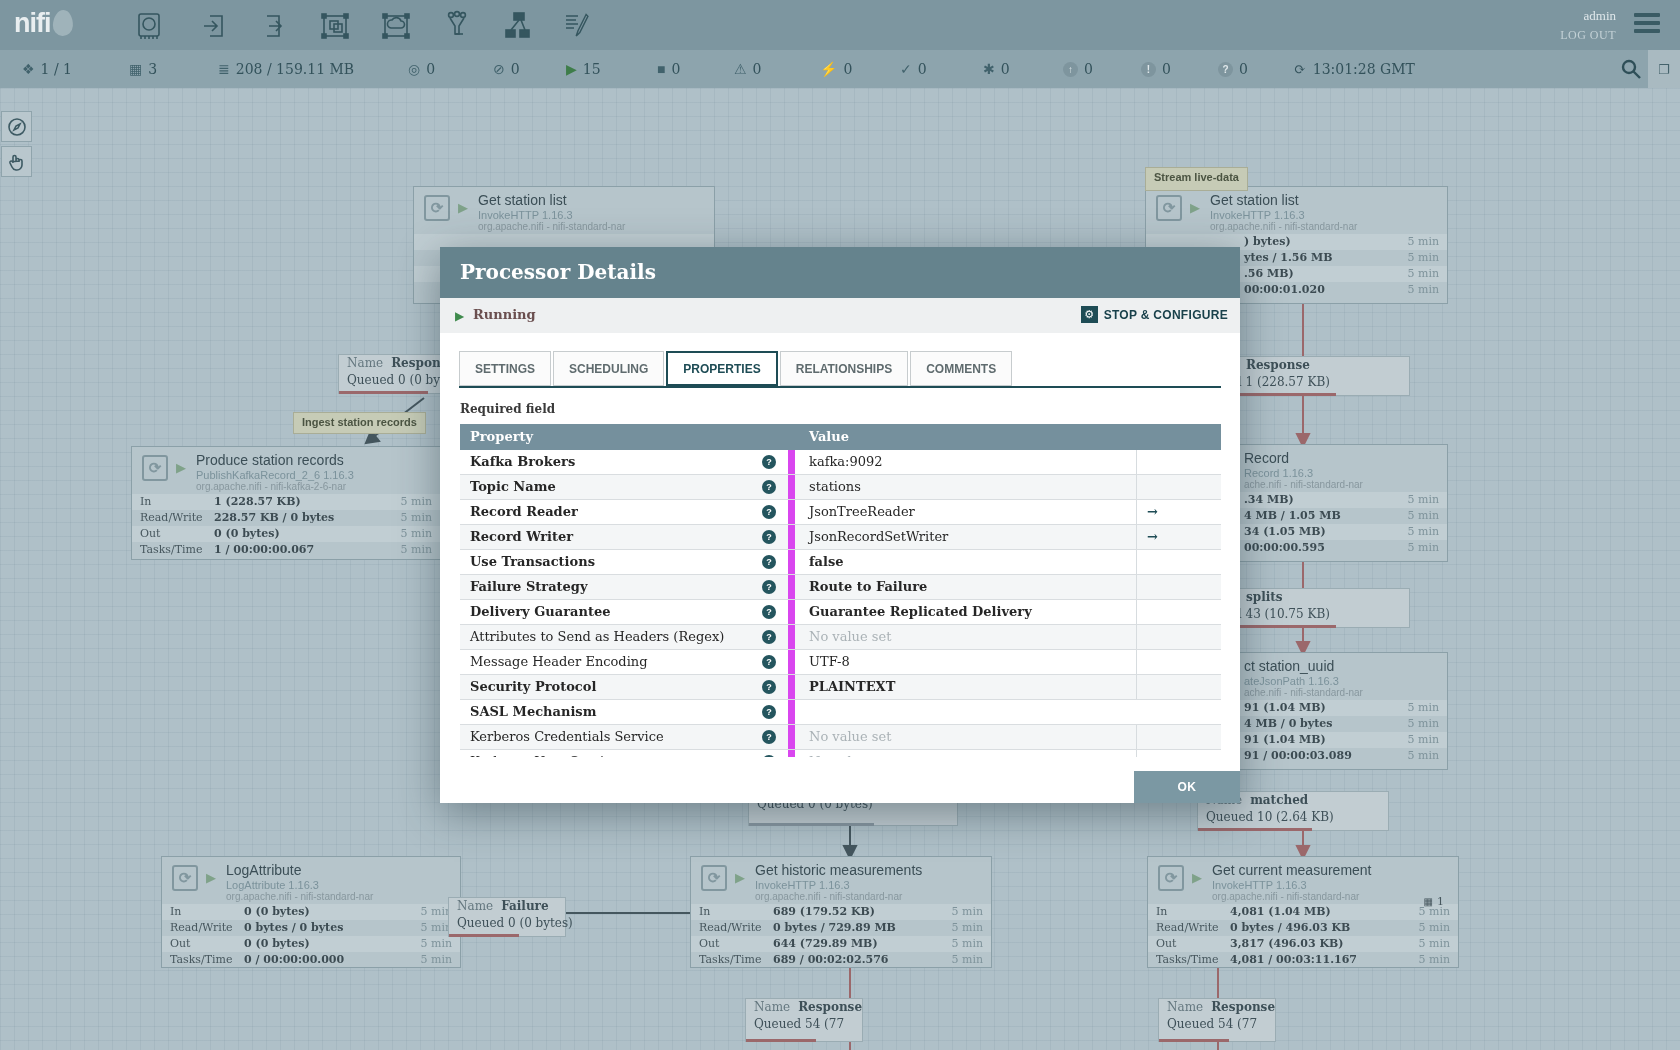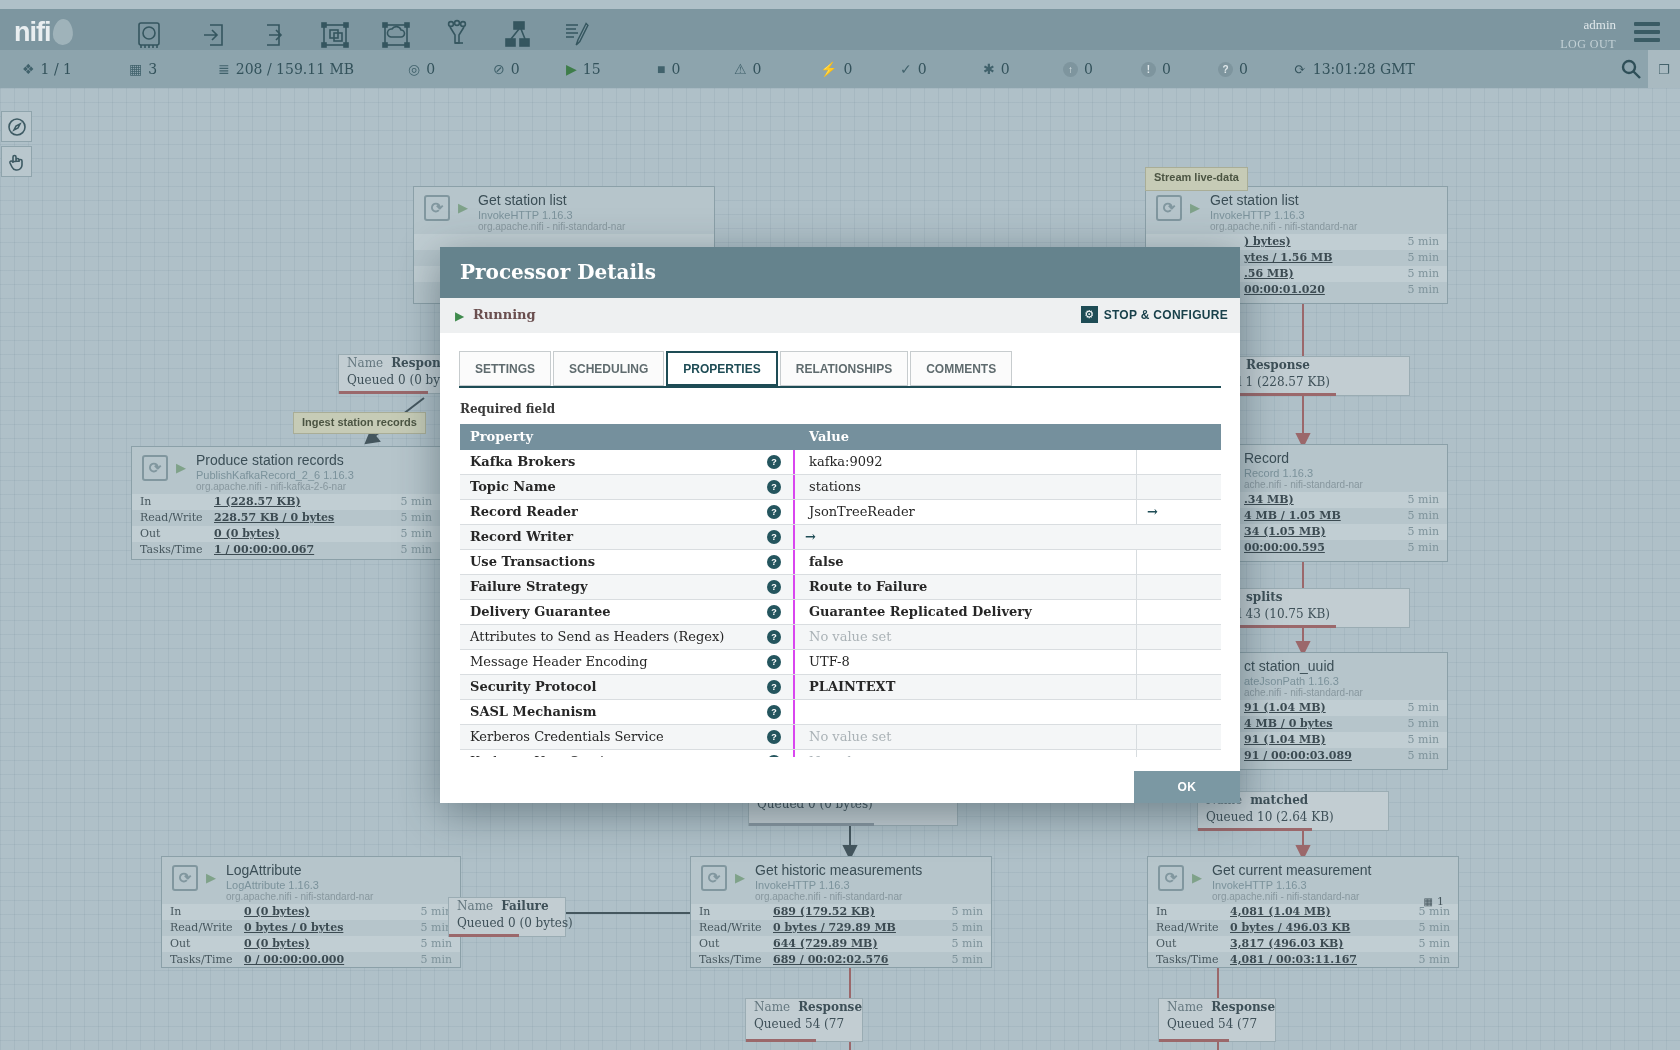--- a/index.html
+++ b/index.html
@@ -11,21 +11,21 @@
   #stage{position:relative;width:1680px;height:1050px;background:#afc0c8;overflow:hidden;}
 
   
   #canvas{position:absolute;left:0;top:88px;width:1680px;height:962px;
     background-color:#afc0c8;
     background-image:linear-gradient(rgba(90,120,130,.10) 1px,transparent 1px),
                      linear-gradient(90deg,rgba(90,120,130,.10) 1px,transparent 1px);
     background-size:14px 14px;}
 
   
-  #topbar{position:absolute;left:0;top:9px;width:1680px;height:50px;background:#7d96a0;z-index:5;}
+  #topbar{position:absolute;left:0;top:0;width:1680px;height:50px;background:#7d96a0;z-index:5;}
   #logo{position:absolute;left:14px;top:8px;font:bold 27px var(--sans);color:#e9eef0;letter-spacing:-1px;}
   #logo .drop{display:inline-block;width:20px;height:26px;background:#9fb3ba;border-radius:50% 50% 50% 50%/60% 60% 40% 40%;transform:rotate(3deg);vertical-align:-4px;margin-left:2px;}
   .tool-ic{position:absolute;top:10px;width:34px;height:32px;color:#35565f;}
   .tool-ic svg{width:100%;height:100%;stroke:#35565f;fill:none;stroke-width:1.6;}
   #user-block{position:absolute;right:64px;top:8px;text-align:right;font-family:Liberation Serif, serif;}
   #user-name{color:#dfe7ea;font-size:13px;}
   #logout{color:#c3d1d6;font-size:12px;letter-spacing:.5px;margin-top:4px;cursor:pointer;}
   #burger{position:absolute;right:20px;top:13px;width:26px;height:22px;cursor:pointer;}
   #burger span{display:block;width:26px;height:4px;background:#3a5b64;margin-bottom:4px;border-radius:1px;}
 
@@ -48,21 +48,21 @@
   .proc{position:absolute;background:#b6c5cb;border:1px solid #8ba0a8;z-index:2;}
   .proc-icon{position:absolute;left:10px;top:8px;width:26px;height:26px;border:2px solid #81979f;border-radius:3px;color:#81979f;font:bold 15px var(--sans);display:flex;align-items:center;justify-content:center;}
   .proc-play{position:absolute;left:44px;top:13px;font:13px var(--sans);color:#7fa289;}
   .proc-title{position:absolute;left:64px;top:5px;font:14px var(--sans);color:#3b4e56;white-space:nowrap;}
   .proc-type{position:absolute;left:64px;top:22px;font:11px var(--sans);color:#7b929b;white-space:nowrap;}
   .proc-bundle{position:absolute;left:64px;top:34px;font:10px var(--sans);color:#87979e;white-space:nowrap;}
   .proc-stats{position:absolute;left:0;top:47px;right:0;}
   .stat-row{position:relative;height:16px;font:11px var(--slab);color:#47575e;}
   .stat-row:nth-child(odd){background:rgba(255,255,255,.16);}
   .stat-label{position:absolute;left:8px;top:1px;}
-  .stat-value{position:absolute;left:82px;top:1px;font-weight:bold;color:#3c4b52;white-space:nowrap;text-decoration:underline;}
+  .stat-value{position:absolute;left:82px;top:1px;font-weight:bold;color:#3c4b52;white-space:nowrap;}
   .stat-time{position:absolute;right:8px;top:1px;color:#7e939b;}
   .frag{position:absolute;white-space:nowrap;}
   .proc-badge{position:absolute;font:11px var(--slab);color:#47575e;display:flex;gap:4px;align-items:center;}
 
   
   .conn-label{position:absolute;background:#c2cdd2;border:1px solid #9aacb3;z-index:2;font-family:var(--slab);font-size:12px;color:#3e5058;}
   .cl-row{height:17px;line-height:17px;white-space:nowrap;padding-left:8px;}
   .cl-name{color:#64777f;margin-right:8px;}
   .cl-bold{font-weight:bold;}
   .cl-bar{position:absolute;left:0;bottom:-1px;height:3px;width:60%;}
@@ -90,21 +90,21 @@
   .tab{height:35px;padding:0 15px;display:flex;align-items:center;background:#fbfbfb;border:1px solid #c7ccce;font:bold 12px var(--sans);color:#5f6b6e;cursor:pointer;}
   .tab.active{background:#fff;border:2px solid #1e4c55;color:#1e4c55;}
   #tab-line{position:absolute;left:19px;top:139px;width:762px;height:2px;background:#1e4c55;}
   #required-note{position:absolute;left:20px;top:155px;font:bold 12px var(--slab);color:#3a3a3a;}
   #prop-table{position:absolute;left:20px;top:177px;width:761px;height:333px;overflow:hidden;}
   #prop-head{display:flex;height:26px;background:#75909d;color:#fff;font:bold 13px var(--slab);line-height:26px;}
   #prop-head .c1{width:335px;padding-left:10px;}
   #prop-head .c2{width:342px;padding-left:14px;}
   .prow{display:flex;height:25px;border-bottom:1px solid #d9dde0;font:13px var(--slab);color:#262626;background:#fff;}
   .prow:nth-child(even){background:#f4f6f7;}
-  .prow .c1{width:335px;padding-left:10px;line-height:24px;position:relative;border-right:2px solid #d946ef;}
+  .prow .c1{width:335px;padding-left:10px;line-height:24px;position:relative;border-right:7px solid #d946ef;}
   .prow .c2{width:342px;padding-left:14px;line-height:24px;border-right:1px solid #d7dcdf;}
   .prow .c3{width:84px;line-height:24px;padding-left:10px;color:#1e4c55;font-weight:bold;}
   .prow.req .c1{font-weight:bold;}
   .prow .novalue{color:#aab2b6;}
   .prow .vbold{font-weight:bold;}
   .help-ic{position:absolute;right:12px;top:5px;width:14px;height:14px;border-radius:50%;background:#24555e;color:#fff;font:bold 9px var(--sans);display:flex;align-items:center;justify-content:center;}
   #ok-btn{position:absolute;right:0;bottom:0;width:106px;height:32px;background:#7b98a3;color:#fff;font:bold 12px var(--sans);display:flex;align-items:center;justify-content:center;cursor:pointer;letter-spacing:.5px;}
 </style>
 </head>
 <body>
@@ -567,20 +567,21 @@
             <div class="c2">stations</div>
             <div class="c3"></div>
           </div>
           <div class="prow req">
             <div class="c1">Record Reader<span class="help-ic">?</span></div>
             <div class="c2">JsonTreeReader</div>
             <div class="c3"><span>→</span></div>
           </div>
           <div class="prow req">
             <div class="c1">Record Writer<span class="help-ic">?</span></div>
+            <div class="c2">JsonRecordSetWriter</div>
             <div class="c3"><span>→</span></div>
           </div>
           <div class="prow req">
             <div class="c1">Use Transactions<span class="help-ic">?</span></div>
             <div class="c2 vbold">false</div>
             <div class="c3"></div>
           </div>
           <div class="prow req">
             <div class="c1">Failure Strategy<span class="help-ic">?</span></div>
             <div class="c2 vbold">Route to Failure</div>

